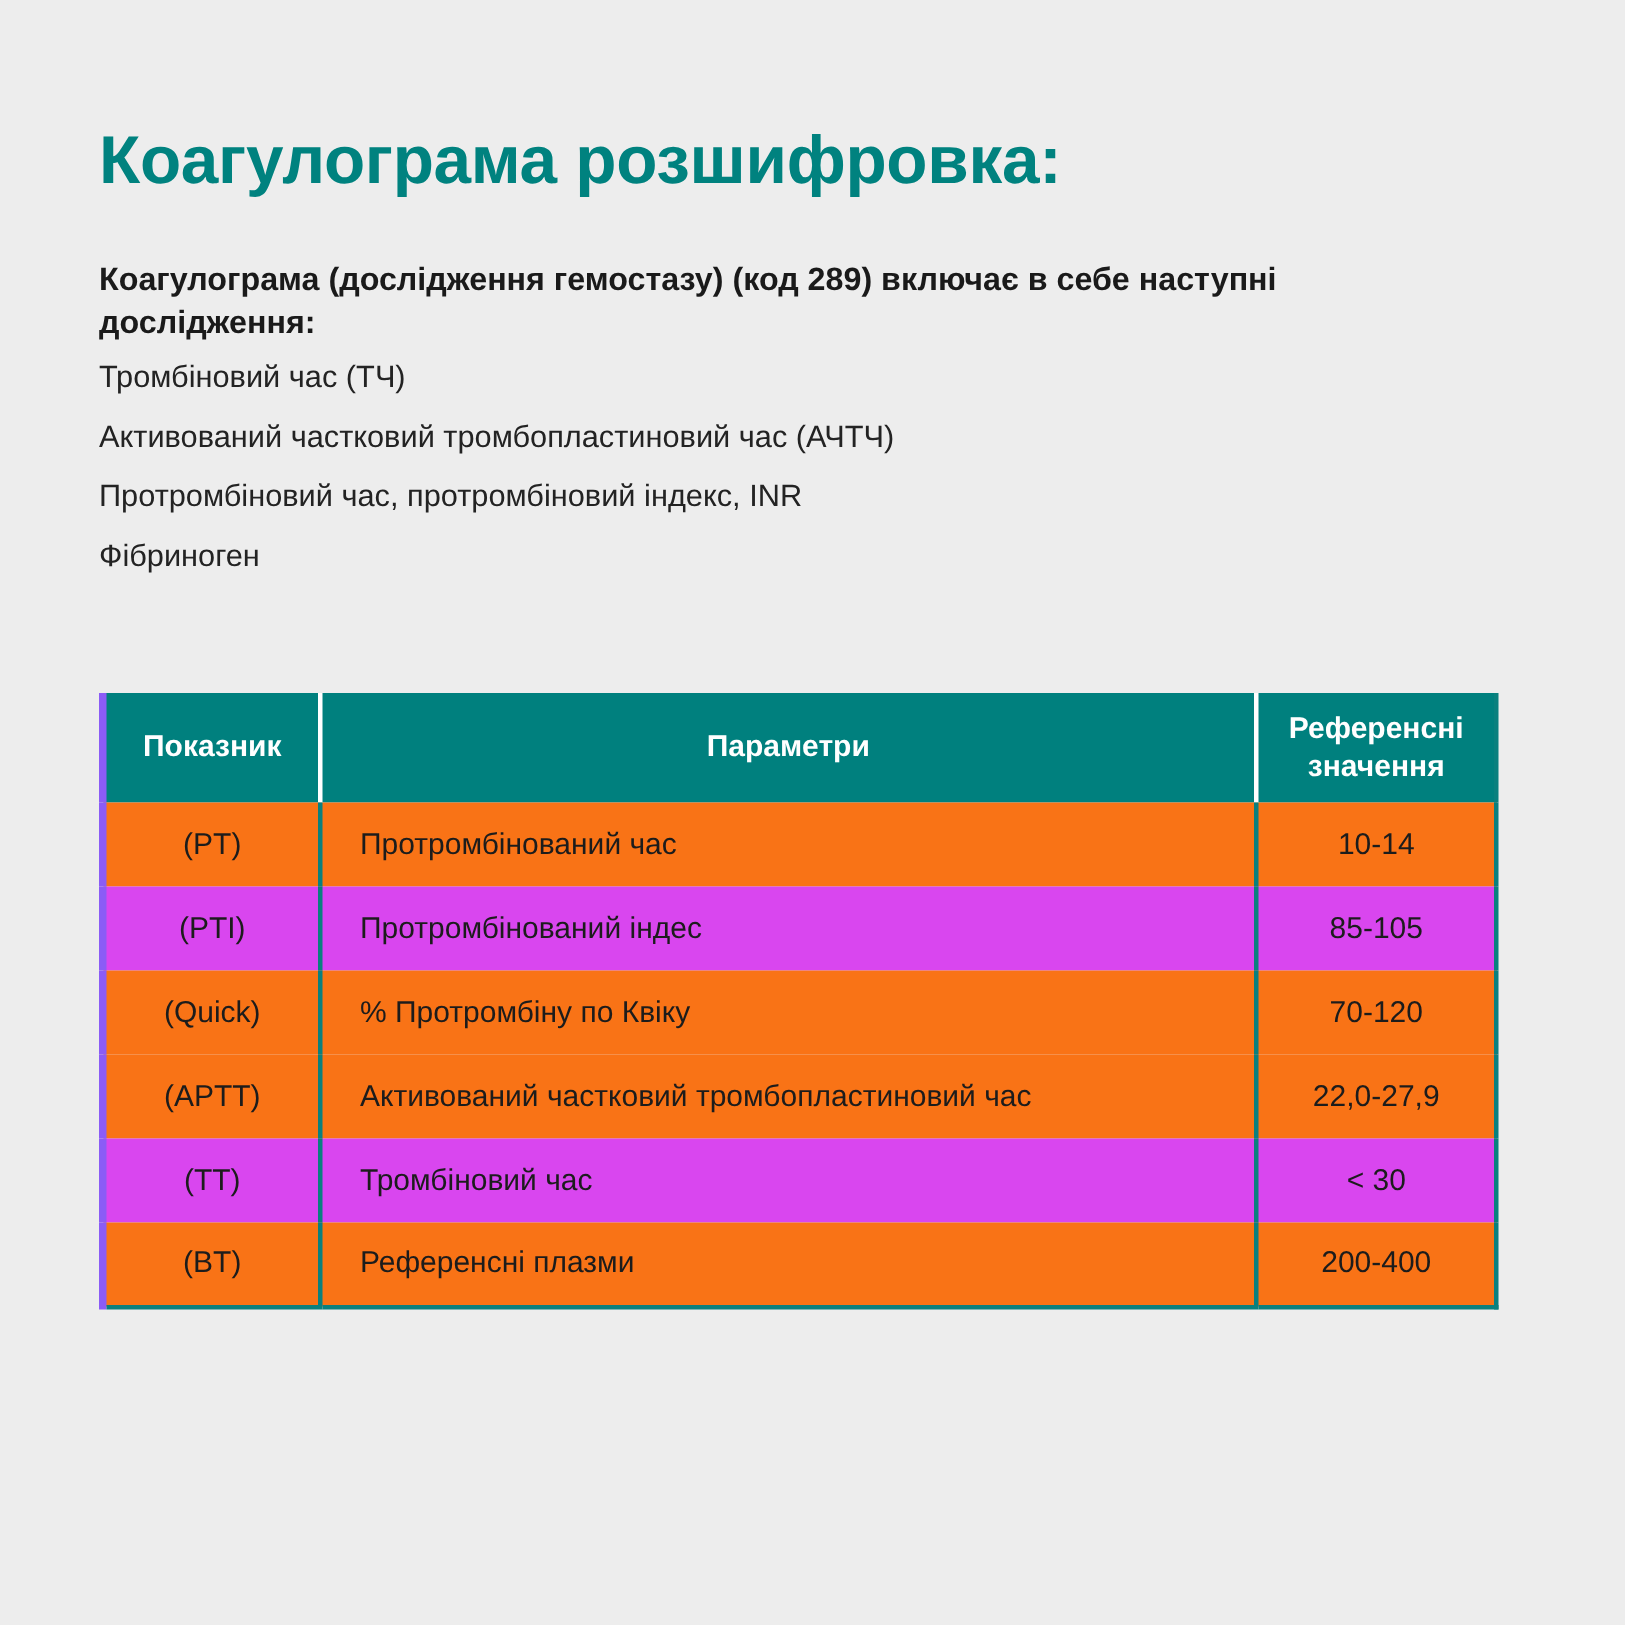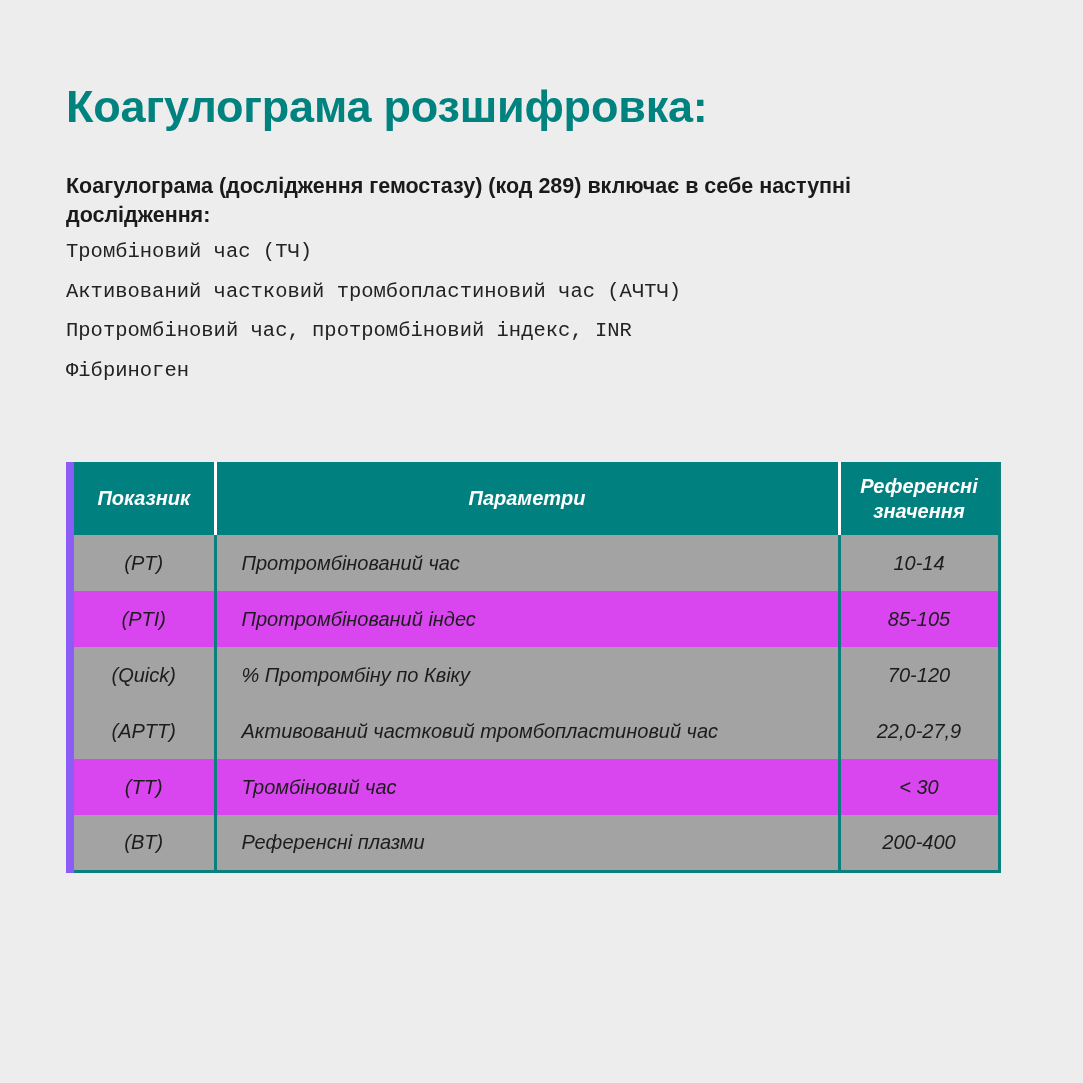--- a/index.html
+++ b/index.html
@@ -56,39 +56,37 @@
     list-style: none;
     margin: 0;
     padding: 0;
   }
   .intro-list li {
     font-size: 20.5px;
     font-weight: 400;
     line-height: 1.0;
     color: #232323;
     padding: 0 0 19px 0;
-    font-family: Liberation Mono, monospace;
   }
   .intro-list li:last-child { padding-bottom: 0; }
 
   
   .table-wrap {
     position: absolute;
     left: 66px;
     top: 462px;
     width: 929px;
   }
   table.coag {
     width: 929px;
     border-collapse: collapse;
     table-layout: fixed;
-    border-left: 8px solid #8b5cf6;
+    border-left: 5px solid #8b5cf6;
     border-right: 3px solid #0a807e;
     border-bottom: 3px solid #0a807e;
-    font-style: italic;
   }
   table.coag col.c-ind  { width: 145px; }
   table.coag col.c-par  { width: 624px; }
   table.coag col.c-ref  { width: 160px; }
 
   thead tr.head-row {
     background: #00807e;
   }
   thead th {
     color: #ffffff;
@@ -102,21 +100,21 @@
     box-sizing: border-box;
   }
   thead th.h-ind {
     border-right: 3px solid #ffffff;
   }
   thead th.h-par {
     border-right: 3px solid #ffffff;
   }
 
   tbody tr { height: 56px; }
-  tbody tr.row-odd  { background: #a3a3a3; }
+  tbody tr.row-odd  { background: #f97316; }
   tbody tr.row-even { background: #d946ef; }
 
   tbody td {
     padding: 0;
     height: 56px;
     vertical-align: middle;
     font-size: 20px;
     font-weight: 400;
     color: #1c1c1c;
     box-sizing: border-box;

